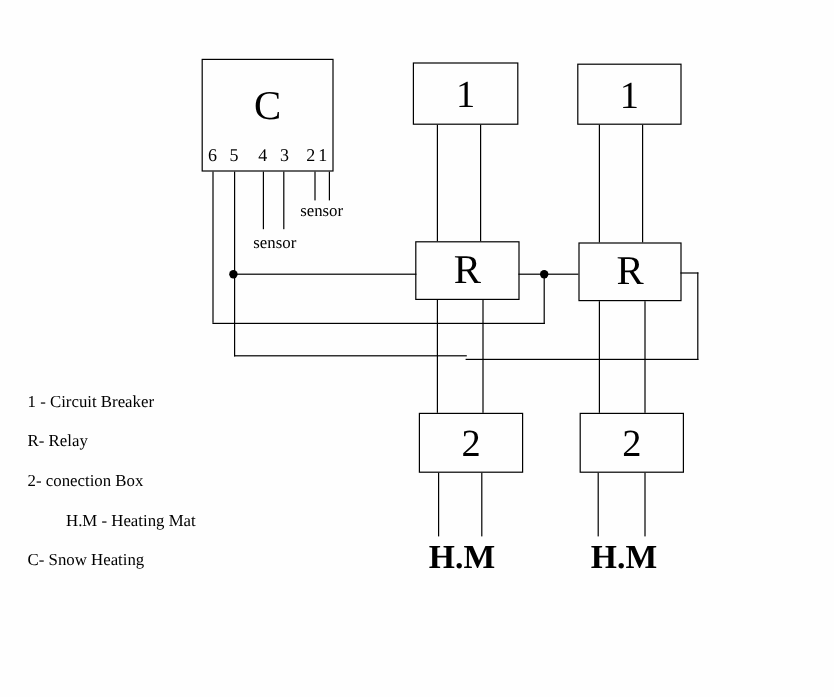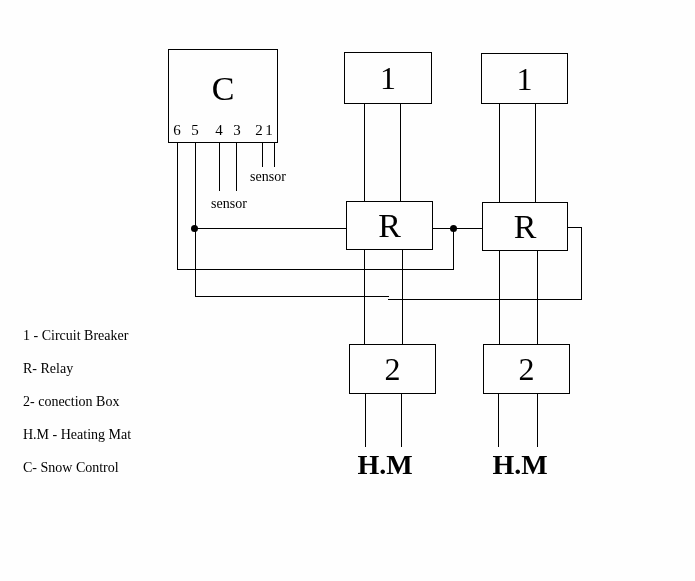--- a/index.html
+++ b/index.html
@@ -98,17 +98,17 @@
   <span class="lbl small-lbl" style="left:238px;top:170px;">sensor</span>
   <span class="lbl small-lbl" style="left:199px;top:197px;">sensor</span>
 
   <span class="lbl hm" style="left:345px;top:452px;">H.M</span>
   <span class="lbl hm" style="left:480px;top:452px;">H.M</span>
 
   <div>
     <span class="lbl legend-item" style="top:328px;">1 - Circuit Breaker</span>
     <span class="lbl legend-item" style="top:361px;">R- Relay</span>
     <span class="lbl legend-item" style="top:394px;text-align:right;">2- conection Box</span>
-    <span class="lbl legend-item" style="top:427px;">H.M - Heating Mat</span>
-    <span class="lbl legend-item" style="top:460px;">C- Snow Control</span>
+    <span class="lbl legend-item" style="top:427px;margin-left:32px;">H.M - Heating Mat</span>
+    <span class="lbl legend-item" style="top:460px;">C- Snow Heating</span>
   </div>
 
 </div>
 
 </body></html>

